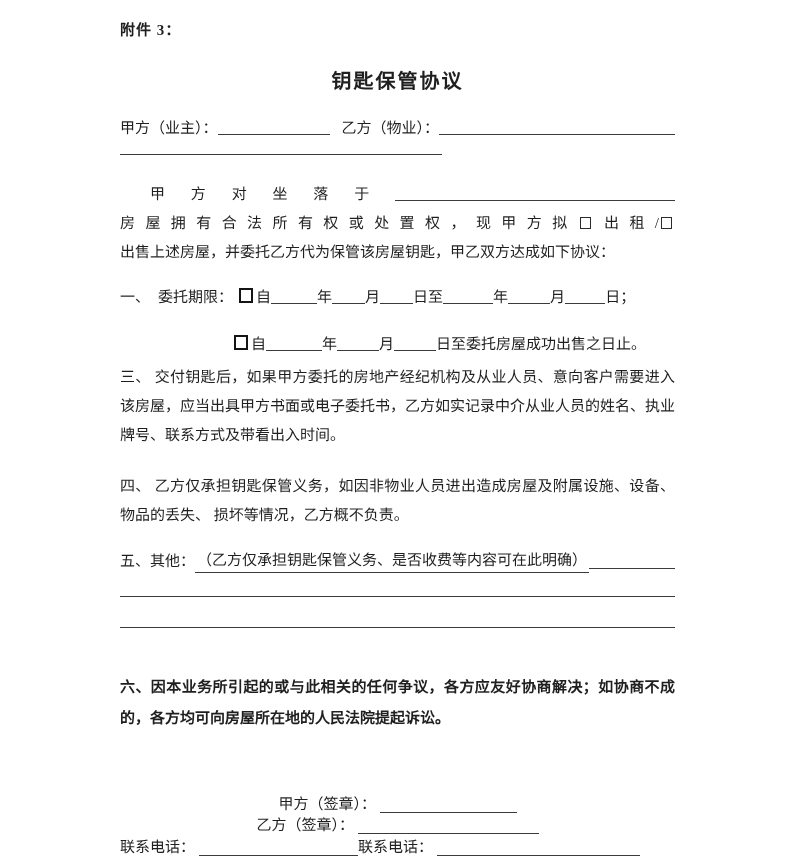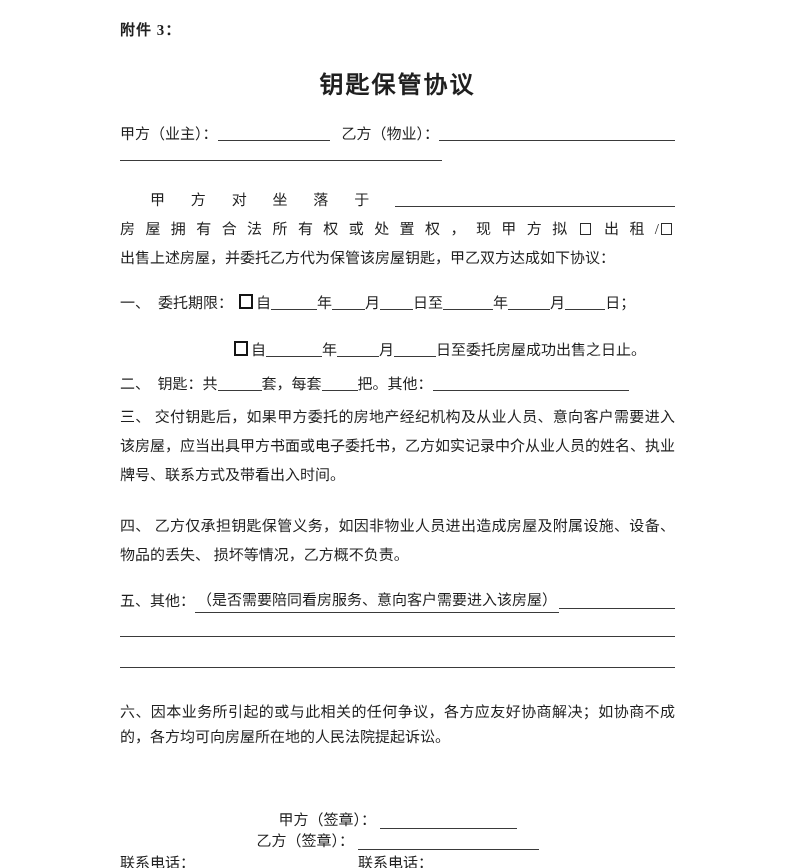--- a/index.html
+++ b/index.html
@@ -22,21 +22,21 @@
     padding: 18px 118px 0 120px;
     background: #ffffff;
   }
   .attachment {
     font-weight: 600;
     letter-spacing: 1px;
   }
   .title {
     margin: 26px 0 0 0;
     text-align: center;
-    font-size: 24px;
+    font-size: 20px;
     font-weight: 700;
     letter-spacing: 2px;
   }
   
   .row {
     display: flex;
     align-items: center;
   }
   .row .lbl { white-space: nowrap; }
   .blank {
@@ -94,22 +94,23 @@
     padding: 0 2px 1px 2px;
     white-space: nowrap;
   }
   .full-blank {
     height: 0;
     border-bottom: 1px solid #3a3a3a;
   }
   .full-blank.first { margin-top: 23px; }
   .full-blank.second { margin-top: 30px; }
   .clause6 {
-    margin-top: 32px;
-    line-height: 25px;
+    margin-top: 44px;
+    line-height: 31px;
+    font-weight: bold;
   }
   .sig-block { margin-top: 58px; }
   .sig-row { margin-top: 1px; }
   .sig-row:first-child { margin-top: 0; flex-direction: column; }
   .sig-left {
     width: 238px;
     display: flex;
     align-items: flex-end;
     margin-right: 0;
   }
@@ -146,29 +147,28 @@
   <div class="cont-underline"></div>
 
   <p class="para indent intro"><span class="seg-text">甲方对坐落于</span><span class="blank" style="width: 280px;"></span><span class="seg-text">房屋拥有合法所有权或处置权，现甲方拟</span><span class="cbx small"></span><span class="seg-text">出租/</span><span class="cbx small"></span><span class="seg-text">出售上述房屋，并委托乙方代为保管该房屋钥匙，甲乙双方达成如下协议：</span></p>
 
   <div class="clause-line clause1-line1">
     <span>一、</span><span class="clause1-label">委托期限：</span><span><span class="cbx bold"></span><span class="seg-text">自</span><span class="blank" style="width: 46px;"></span><span class="seg-text">年</span><span class="blank" style="width: 33px;"></span><span class="seg-text">月</span><span class="blank" style="width: 33px;"></span><span class="seg-text">日至</span><span class="blank" style="width: 50px;"></span><span class="seg-text">年</span><span class="blank" style="width: 42px;"></span><span class="seg-text">月</span><span class="blank" style="width: 40px;"></span><span class="seg-text">日；</span></span>
   </div>
 
   <div class="clause-line clause1-line2"><span class="cbx bold"></span><span class="seg-text">自</span><span class="blank" style="width: 56px;"></span><span class="seg-text">年</span><span class="blank" style="width: 42px;"></span><span class="seg-text">月</span><span class="blank" style="width: 42px;"></span><span class="seg-text">日至委托房屋成功出售之日止。</span></div>
 
-  <div class="clause-line clause2-line"><span class="seg-text">二、　钥匙：共</span><span class="blank" style="width: 44px;"></span><span class="seg-text">套，每套</span><span class="blank" style="width: 36px;"></span><span class="seg-text">把。其他：</span><span class="blank" style="width: 196px;"></span></div>
 
   <p class="para clause3">三、 交付钥匙后，如果甲方委托的房地产经纪机构及从业人员、意向客户需要进入该房屋，应当出具甲方书面或电子委托书，乙方如实记录中介从业人员的姓名、执业牌号、联系方式及带看出入时间。</p>
 
   <p class="para clause4">四、 乙方仅承担钥匙保管义务，如因非物业人员进出造成房屋及附属设施、设备、物品的丢失、 损坏等情况，乙方概不负责。</p>
 
   <div class="row clause5">
     <span class="lbl">五、其他：</span>
-    <span class="hint">（是否需要陪同看房服务、意向客户需要进入该房屋）</span>
+    <span class="hint">（乙方仅承担钥匙保管义务、是否收费等内容可在此明确）</span>
     <span class="blank flexfill"></span>
   </div>
 
   <div class="full-blank first"></div>
   <div class="full-blank second"></div>
 
   <p class="para clause6">六、因本业务所引起的或与此相关的任何争议，各方应友好协商解决；如协商不成的，各方均可向房屋所在地的人民法院提起诉讼。</p>
 
   <div class="sig-block">
     <div class="row sig-row">

